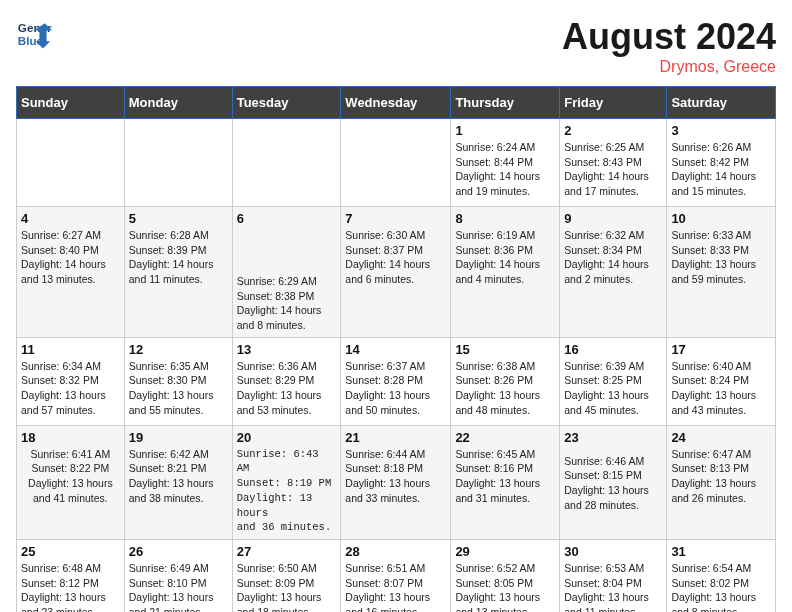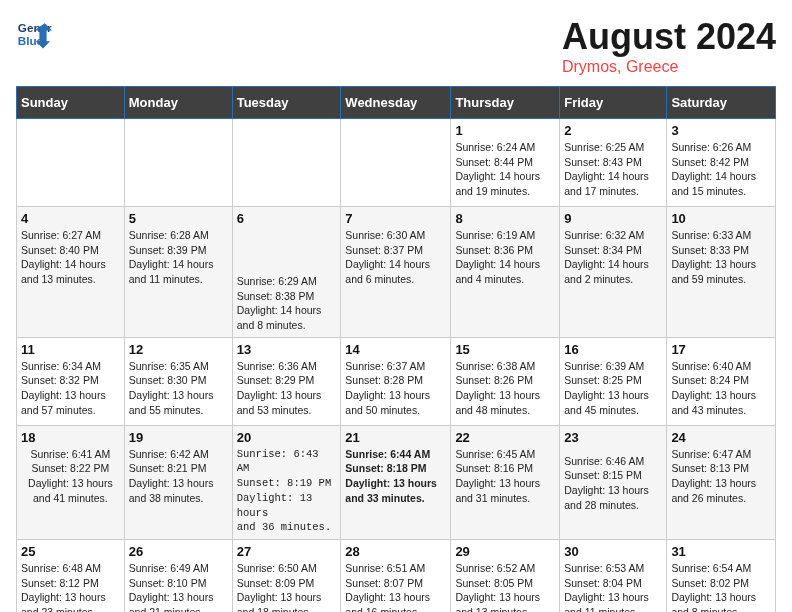--- a/index.html
+++ b/index.html
@@ -19,21 +19,21 @@
     .logo {
       display: flex;
       align-items: center;
       gap: 4px;
     }
     .logo-icon {
       width: 36px;
       height: 36px;
     }
     .title-block {
-      text-align: left;
+      text-align: right;
     }
     .month-title {
       font-size: 36px;
       font-weight: bold;
       color: #1a1a1a;
     }
     .location {
       font-size: 16px;
       color: #ef4444;
     }
@@ -254,21 +254,21 @@
         </td>
         <td>
           <div class="day-num">20</div>
           <div class="day-info" style="white-space: pre-wrap; font-family: Liberation Mono, monospace;">Sunrise: 6:43 AM
 Sunset: 8:19 PM
 Daylight: 13 hours
 and 36 minutes.</div>
         </td>
         <td>
           <div class="day-num">21</div>
-          <div class="day-info" style="white-space: pre-wrap; font-weight: bold;">Sunrise: 6:44 AM
+          <div class="day-info" style="white-space: pre-wrap;">Sunrise: 6:44 AM
 Sunset: 8:18 PM
 Daylight: 13 hours
 and 33 minutes.</div>
         </td>
         <td>
           <div class="day-num">22</div>
           <div class="day-info" style="white-space: pre-wrap;">Sunrise: 6:45 AM
 Sunset: 8:16 PM
 Daylight: 13 hours
 and 31 minutes.</div>

